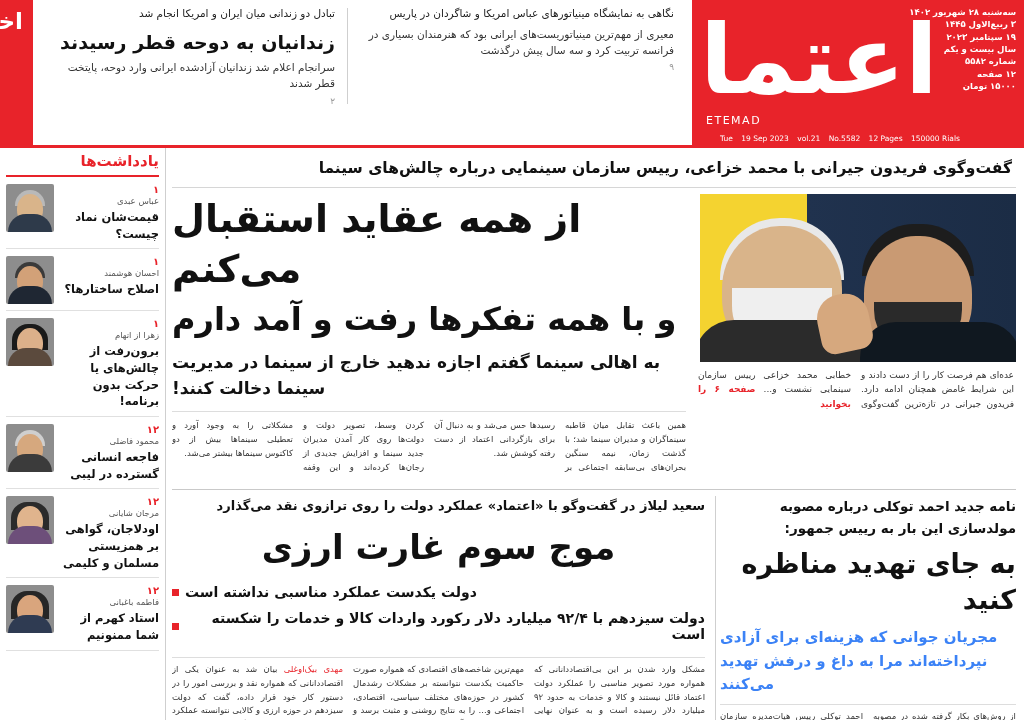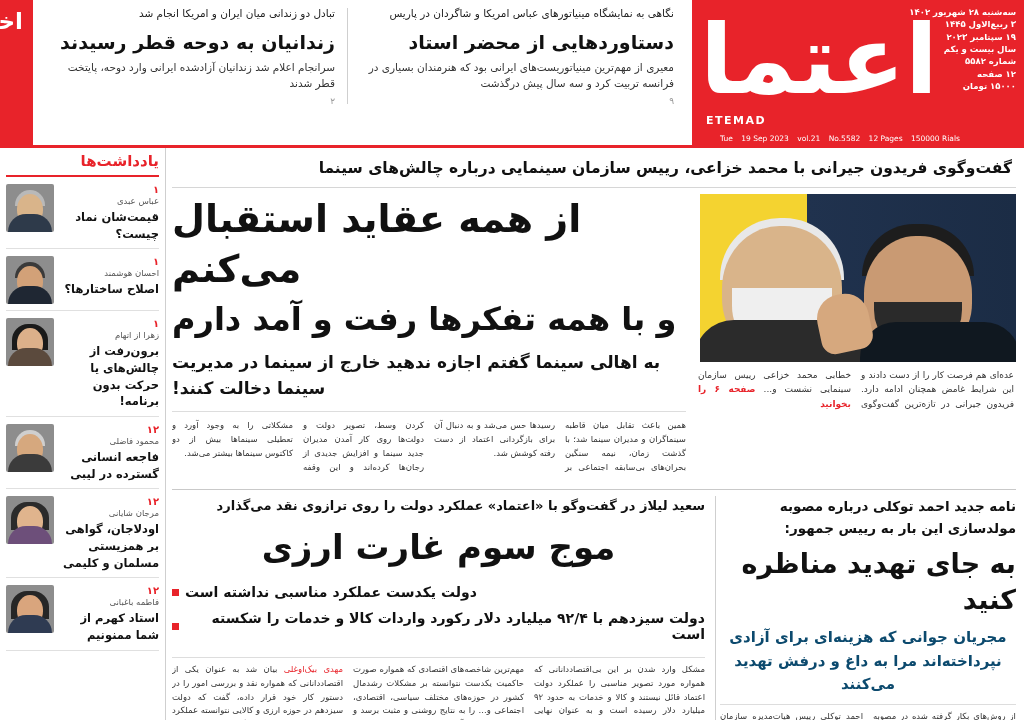--- a/index.html
+++ b/index.html
@@ -23,21 +23,21 @@
     font-size:8.5px; line-height:1.45; color:#fff; font-weight:bold;
   }
   .mast-logo {
     position:absolute; top:10px; left:6px; width:240px; height:105px;
     color:#fff; font-size:96px; line-height:100px; text-align:center;
     font-weight:bold; letter-spacing:-2px; overflow:hidden;
     font-family:"DejaVu Sans", sans-serif;
   }
   .mast-latin {
     position:absolute; bottom:18px; left:14px; font-size:11px;
-    letter-spacing:1.5px; font-weight:bold;
+    letter-spacing:1.5px; font-weight:normal;
   }
   .mast-strip {
     position:absolute; bottom:2px; left:0; width:296px;
     font-size:7.5px; color:#fff; text-align:center; direction:ltr;
   }
   .mast-strip span { margin:0 3px; }
 
   .mast-center { flex:1 1 auto; position:relative; padding:6px 10px 0 10px; }
   .mast-c-row { display:flex; }
   .mc-col { padding:0 8px; }
@@ -138,21 +138,21 @@
   
   .mid-rule { height:1px; background:#c9c9c9; margin:8px 0 0 0; }
 
   
   .lower { display:flex; margin-top:6px; }
   .lower-left { width:300px; flex:0 0 300px; padding-left:4px; }
   .lower-right { flex:1 1 auto; padding-right:10px; border-right:1px solid #cfcfcf; }
 
   .ll-kicker { font-size:13.5px; font-weight:bold; line-height:1.6; text-align:right; color:#111; }
   .ll-head { font-size:27px; font-weight:bold; line-height:1.35; text-align:right; color:#111; margin-top:6px; }
-  .ll-deck { font-size:15px; font-weight:bold; line-height:1.55; text-align:center; color:#0c4a6e; margin-top:8px; }
+  .ll-deck { font-size:15px; font-weight:bold; line-height:1.55; text-align:left; color:#3b82f6; margin-top:8px; }
   .ll-cols {
     margin-top:8px; column-count:2; column-gap:10px;
     font-size:8.5px; line-height:1.6; color:#333; text-align:justify;
     height:104px; overflow:hidden; border-top:1px solid #ddd; padding-top:5px;
   }
 
   .lr-kicker { font-size:13px; font-weight:bold; line-height:1.6; text-align:right; color:#111; }
   .lr-head { font-size:34px; font-weight:bold; text-align:center; color:#111; margin-top:10px; }
   .lr-bullets { margin-top:12px; }
   .lr-bullet {
@@ -215,21 +215,20 @@
         <span>No.5582</span>
         <span>12 Pages</span>
         <span>150000 Rials</span>
       </div>
     </div>
 
     <div class="mast-center">
       <div class="mast-c-row">
         <div class="mc-col" style="width:330px">
           <div class="mc-kicker">نگاهی به نمایشگاه مینیاتورهای عباس امریکا و شاگردان در پاریس</div>
-          <div class="mc-head">دستاوردهایی از محضر استاد</div>
           <div class="mc-sub">معیری از مهم‌ترین مینیاتوریست‌های ایرانی بود
 که هنرمندان بسیاری در فرانسه تربیت کرد و سه سال پیش درگذشت</div>
           <div class="mc-num">۹</div>
         </div>
         <div class="vdiv"></div>
         <div class="mc-col" style="width:300px">
           <div class="mc-kicker">تبادل دو زندانی میان ایران و امریکا انجام شد</div>
           <div class="mc-head">زندانیان به دوحه قطر رسیدند</div>
           <div class="mc-sub">سرانجام اعلام شد زندانیان آزادشده ایرانی
 وارد دوحه، پایتخت قطر شدند</div>

